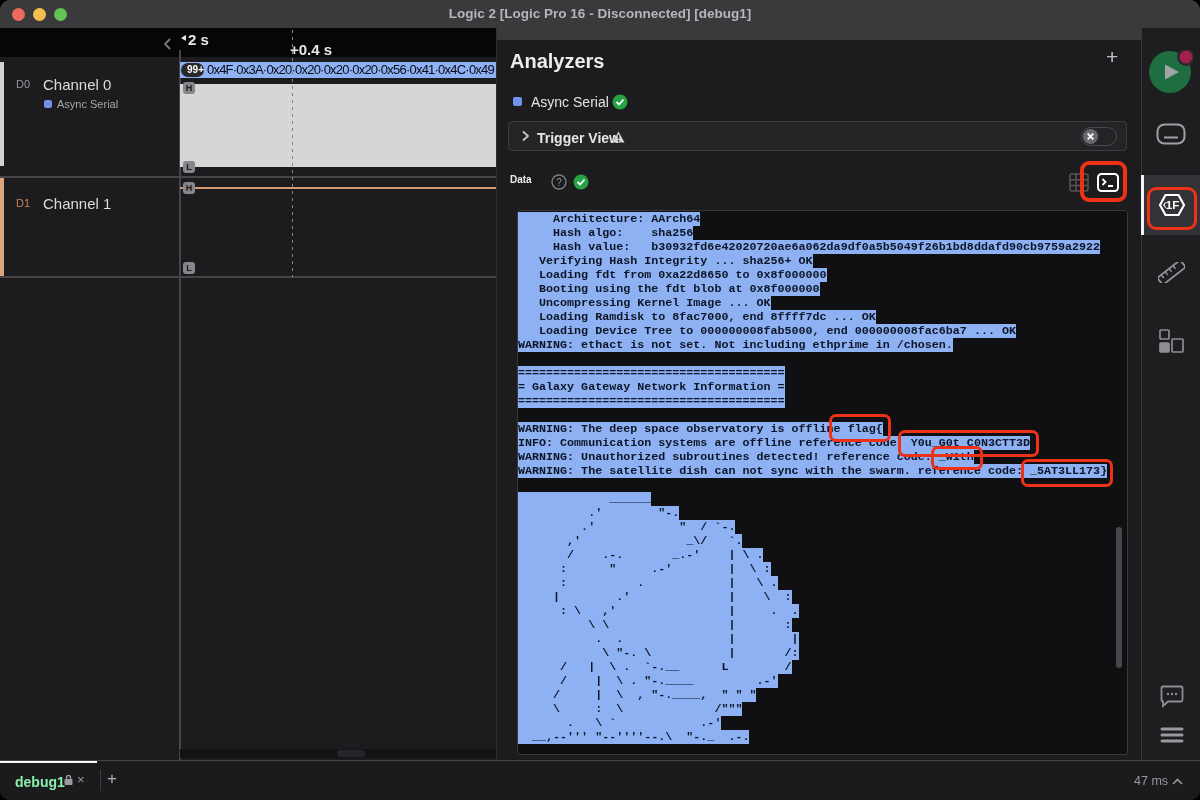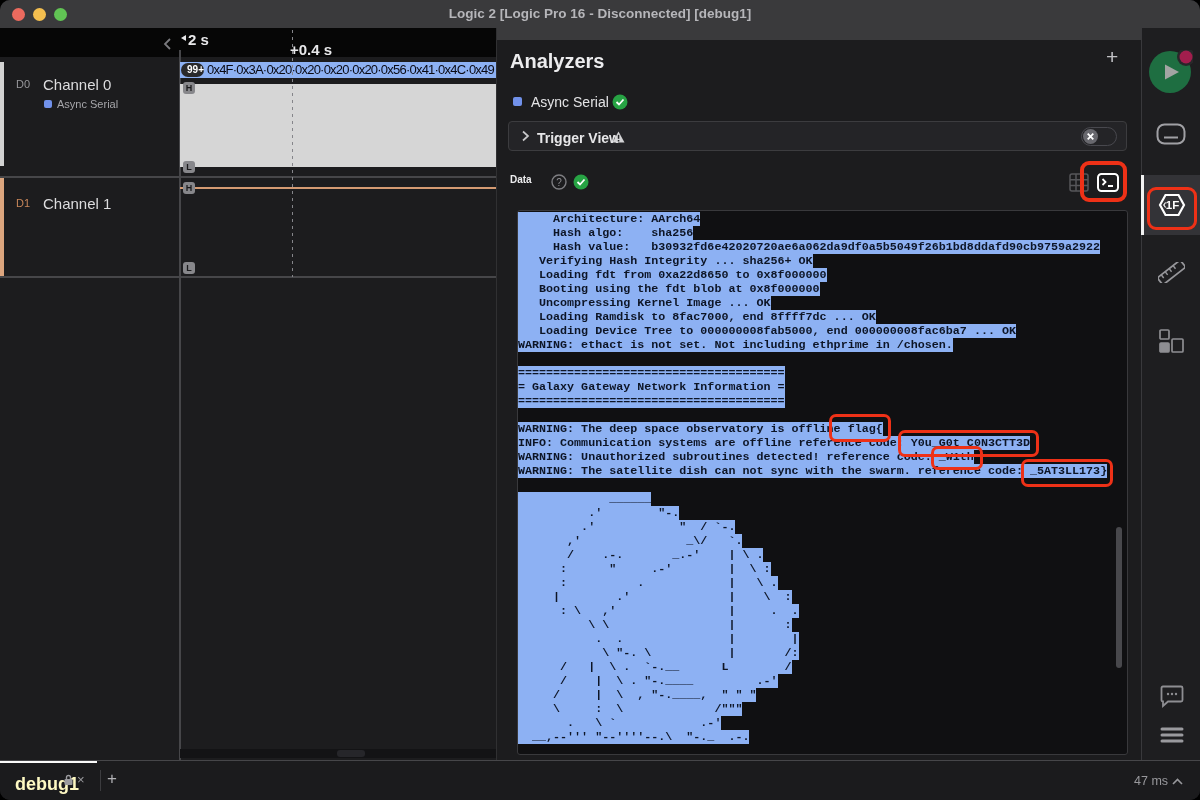--- a/index.html
+++ b/index.html
@@ -36,21 +36,21 @@
 .hl{background:#8db1f3}
 .redbox{position:absolute;border:3px solid #ee3117;border-radius:7px}
 .scrollthumb{position:absolute;left:1116px;top:527px;width:6px;height:141px;background:#48484c;border-radius:3px}
 
 .sidebar{position:absolute;left:1141px;top:28px;width:59px;height:733px;background:#1e1e20;border-left:1px solid #39393c}
 .tile{position:absolute;left:1143px;top:175px;width:57px;height:60px;background:#333337}
 .whitebar{position:absolute;left:1141px;top:175px;width:3px;height:60px;background:#f2f2f2}
 
 .bottombar{position:absolute;left:0;top:760px;width:1200px;height:40px;background:#1b1b1d;border-top:1px solid #464649}
 .tabtop{position:absolute;left:0;top:761px;width:97px;height:2px;background:#fafafa}
-.btxt{position:absolute;color:#fef9c3;font-size:18px}
+.btxt{position:absolute;color:#86efac;font-size:14px}
 </style></head><body>
 <div class="win">
   <div class="titlebar">
     <div class="tl" style="left:12px;background:#ec6a5e"></div>
     <div class="tl" style="left:33px;background:#f4bf4f"></div>
     <div class="tl" style="left:54px;background:#61c454"></div>
     <div class="title">Logic 2 [Logic Pro 16 - Disconnected] [debug1]</div>
   </div>
   <div class="header"></div>
   <svg class="abs" style="left:162px;top:38px" width="12" height="12" viewBox="0 0 12 12">

